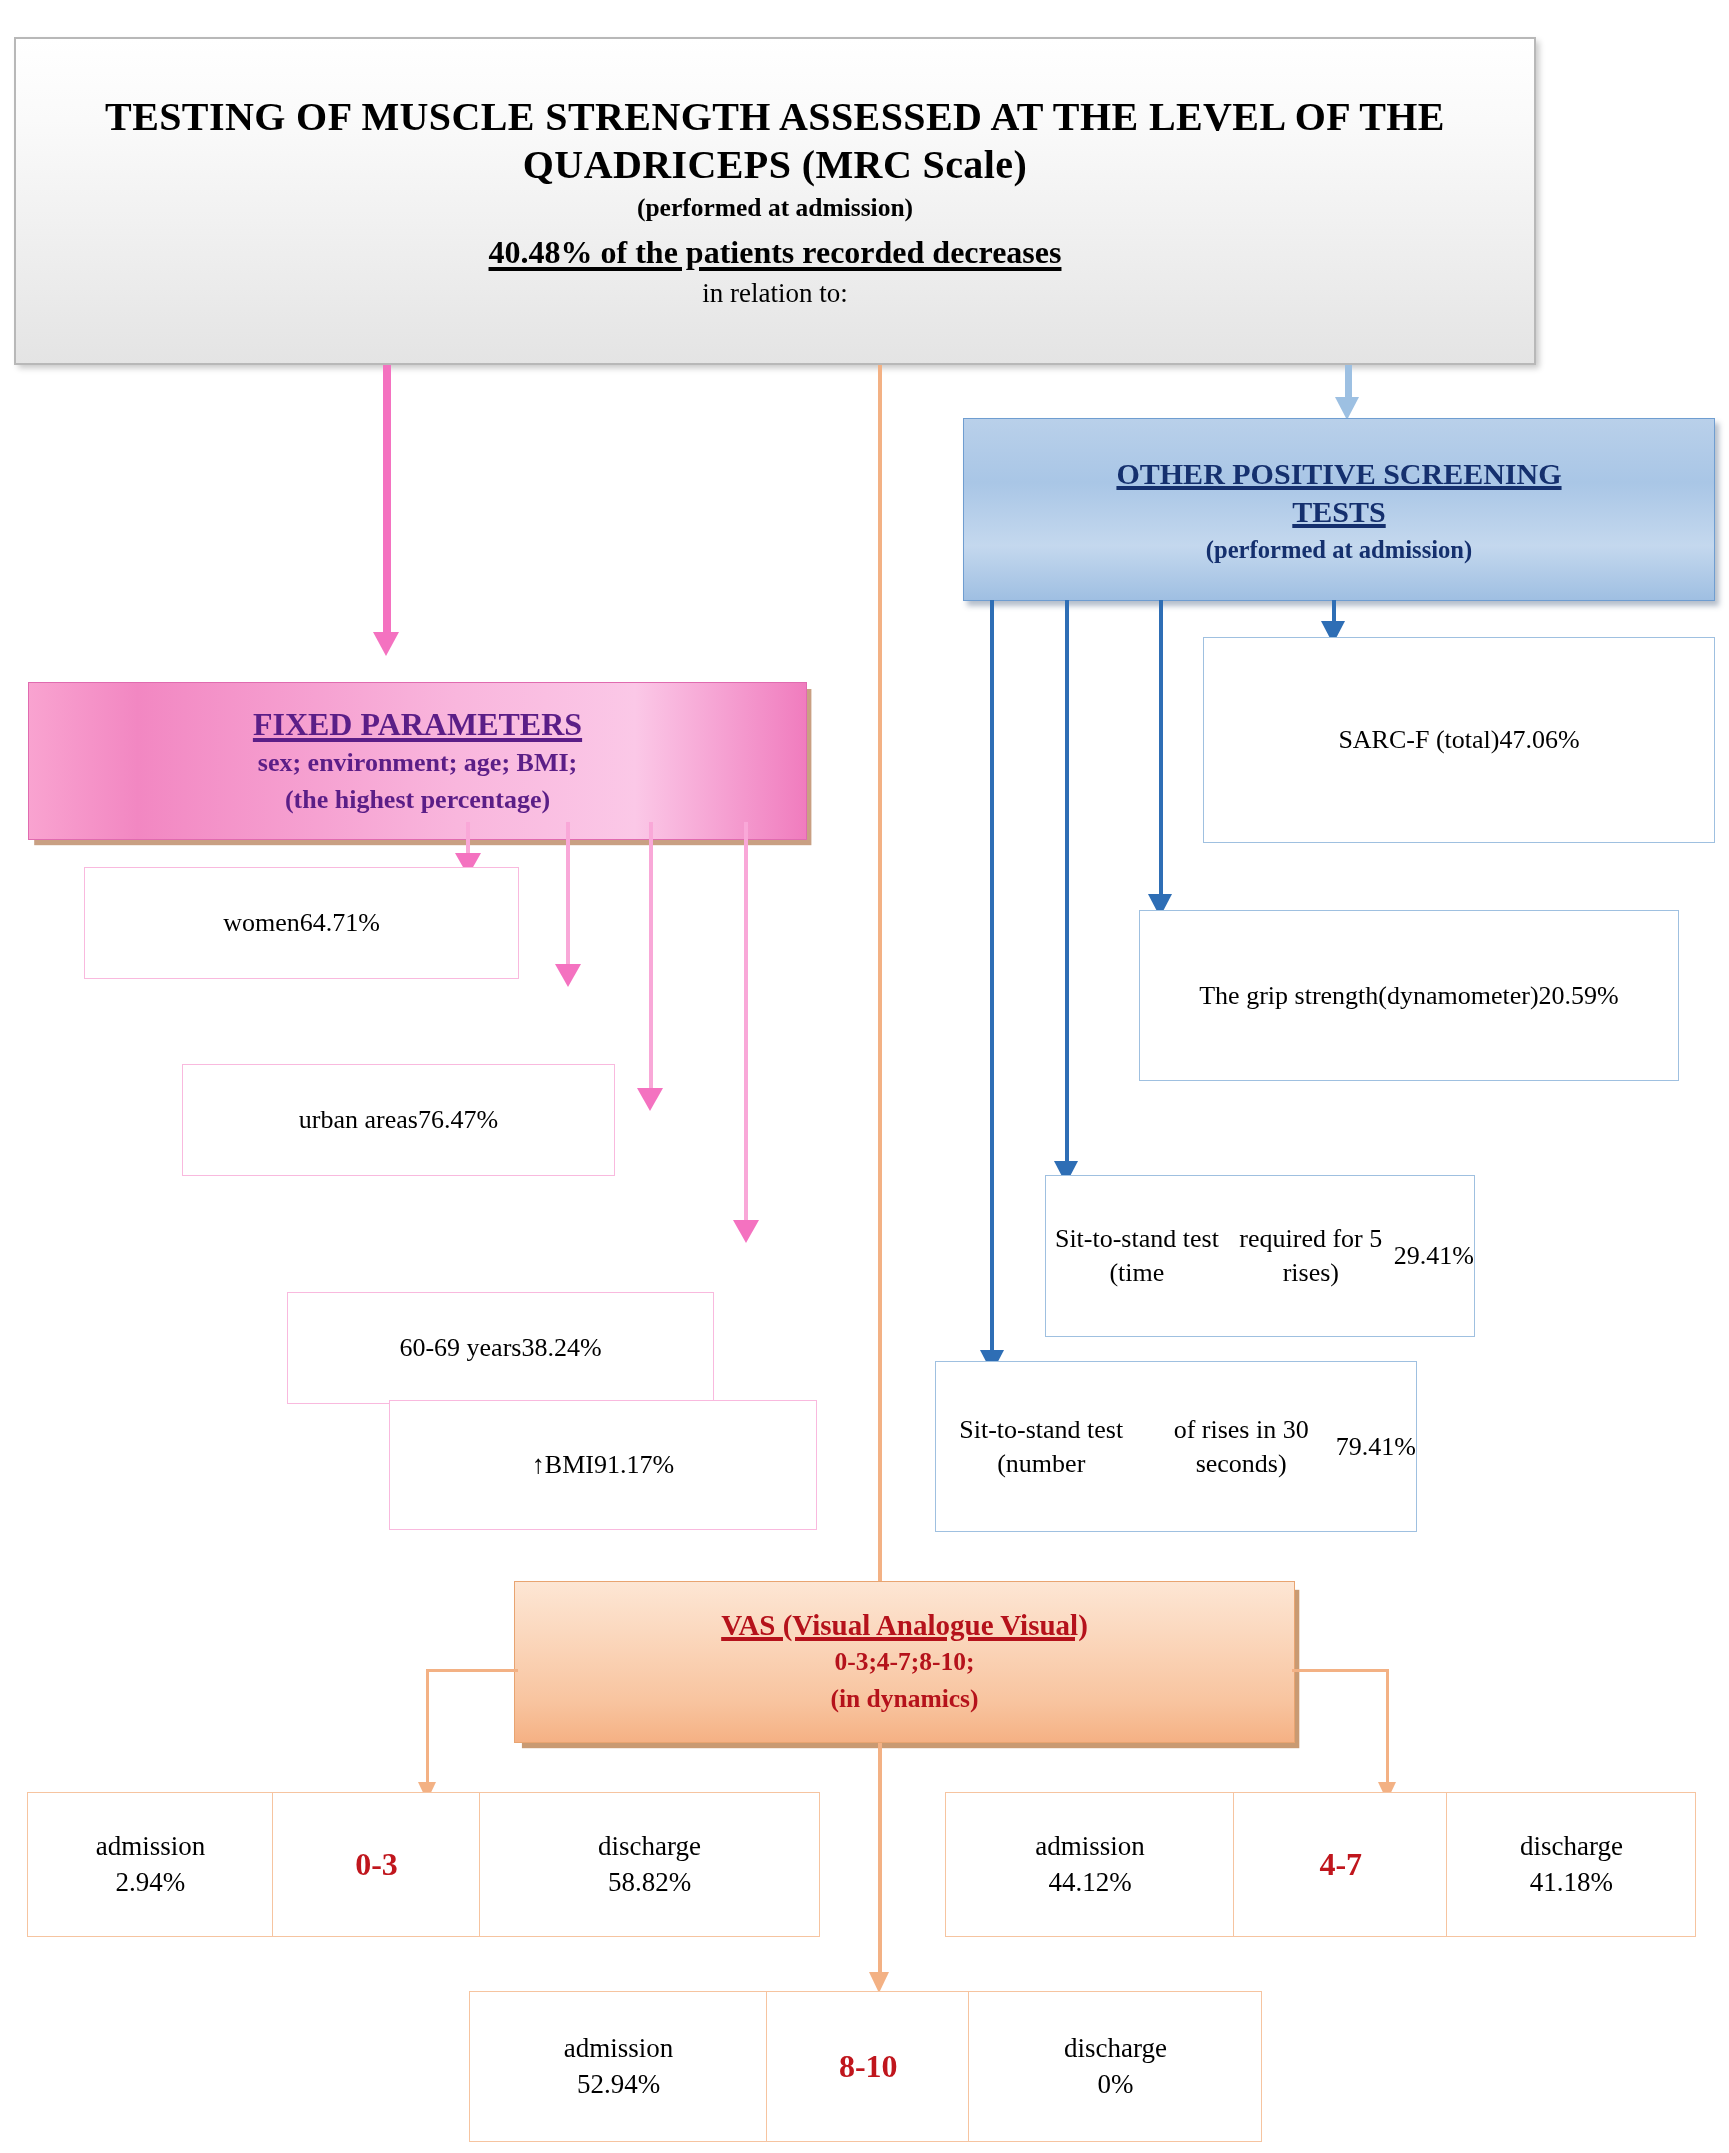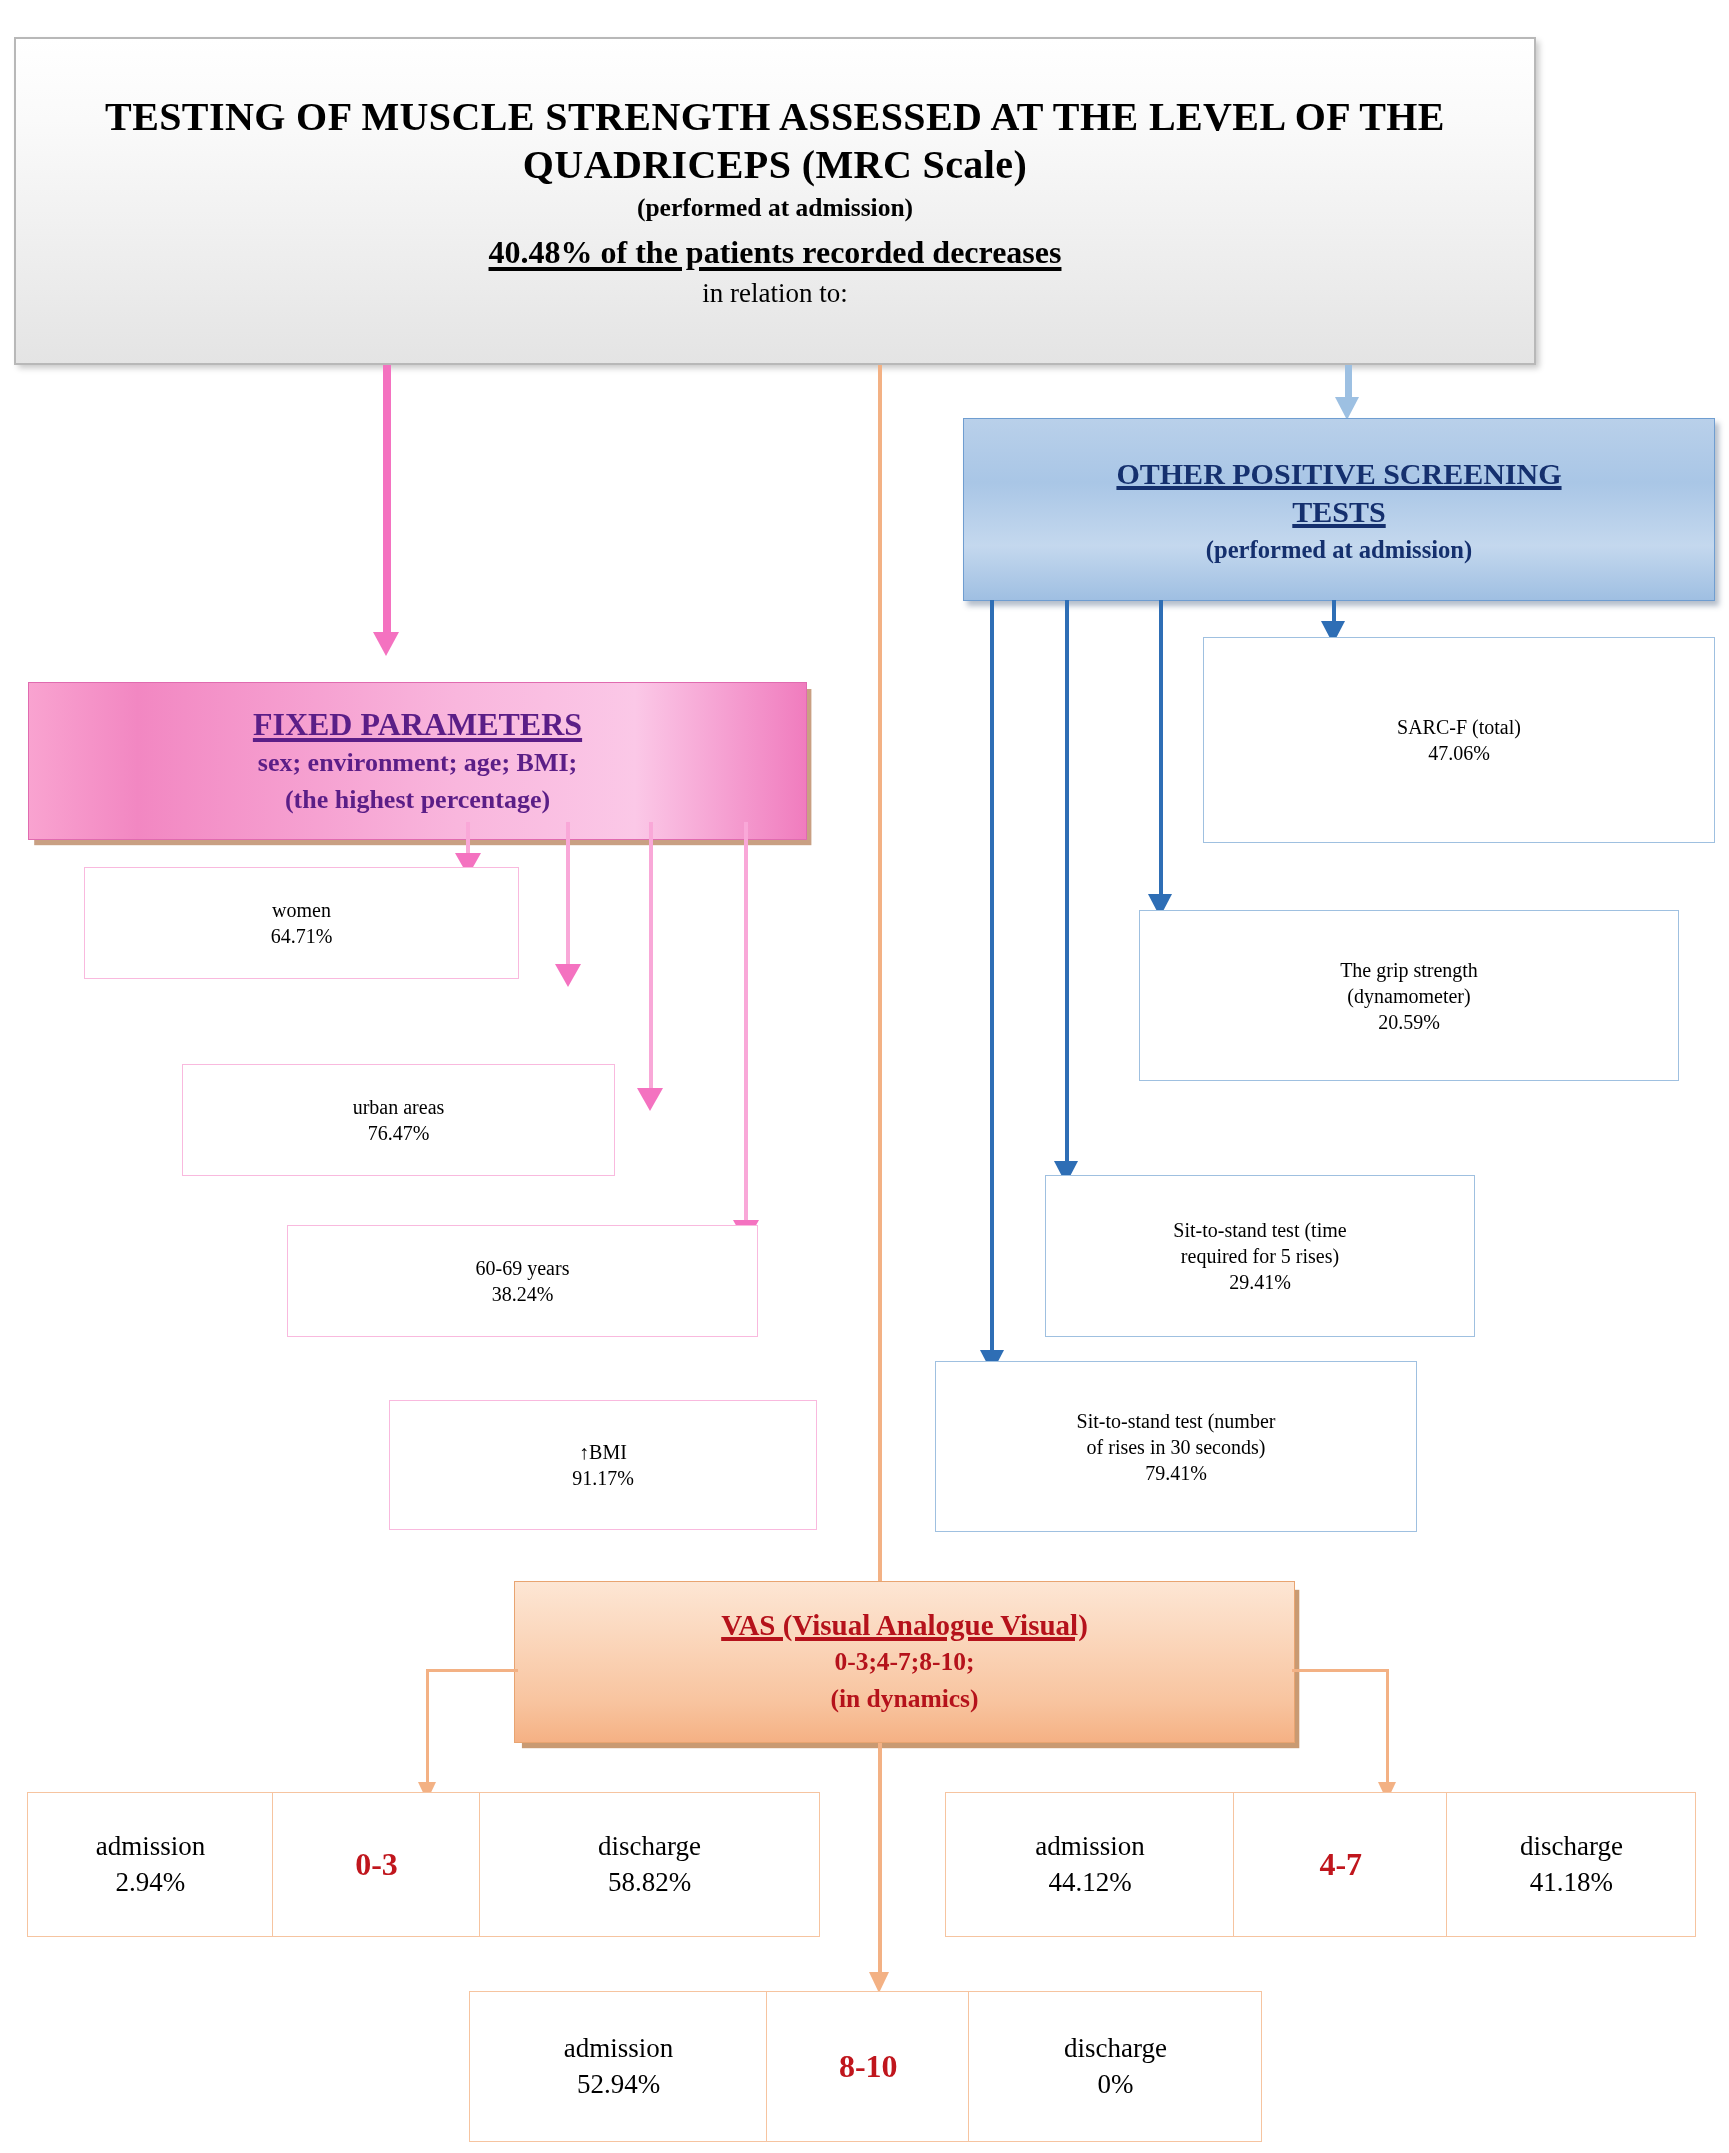--- a/index.html
+++ b/index.html
@@ -58,23 +58,23 @@
     box-shadow:6.1px 7px 0px -1.8px #c99a72;
     display:flex;flex-direction:column;align-items:center;justify-content:center;
     text-align:center;color:#b5121b;
   }
   .vas-title{font-size:29px;font-weight:bold;text-decoration:underline;
              text-underline-offset:1.8px;text-decoration-thickness:4.4px;}
   .vas-sub{font-size:25.5px;font-weight:bold;line-height:1.3;margin-top:3.5px;}
 
   
   .leaf{
-    background:#fff;display:flex;flex-direction:column;
+    background:#fff;display:flex;flex-direction:row;
     align-items:center;justify-content:center;text-align:center;
-    color:#000;font-size:20px;line-height:1.3;
+    color:#000;font-size:26px;line-height:1.3;
   }
   .leaf-pink{border:1.8px solid #f9b9de;}
   .leaf-blue{border:1.8px solid #9fc0e0;}
   .leaf .ln{display:block;}
 
   
   .triple{display:flex;}
   .triple > div{
     background:#fff;border:1.8px solid #f6c4a0;box-sizing:border-box;
     display:flex;flex-direction:column;align-items:center;justify-content:center;
@@ -128,21 +128,21 @@
   <div class="abs leaf leaf-pink" style="left:84px;top:867px;width:435px;height:112px;">
     <span class="ln">women</span>
     <span class="ln">64.71%</span>
   </div>
 
   <div class="abs leaf leaf-pink" style="left:182px;top:1064px;width:433px;height:112px;">
     <span class="ln">urban areas</span>
     <span class="ln">76.47%</span>
   </div>
 
-  <div class="abs leaf leaf-pink" style="left:287px;top:1225px;width:471px;height:112px;">
+  <div class="abs leaf leaf-pink" style="left:287px;top:1292px;width:427px;height:112px;">
     <span class="ln">60-69 years</span>
     <span class="ln">38.24%</span>
   </div>
 
   <div class="abs leaf leaf-pink" style="left:389px;top:1400px;width:428px;height:130px;">
     <span class="ln">↑BMI</span>
     <span class="ln">91.17%</span>
   </div>
 
   <div class="abs blue-box">

